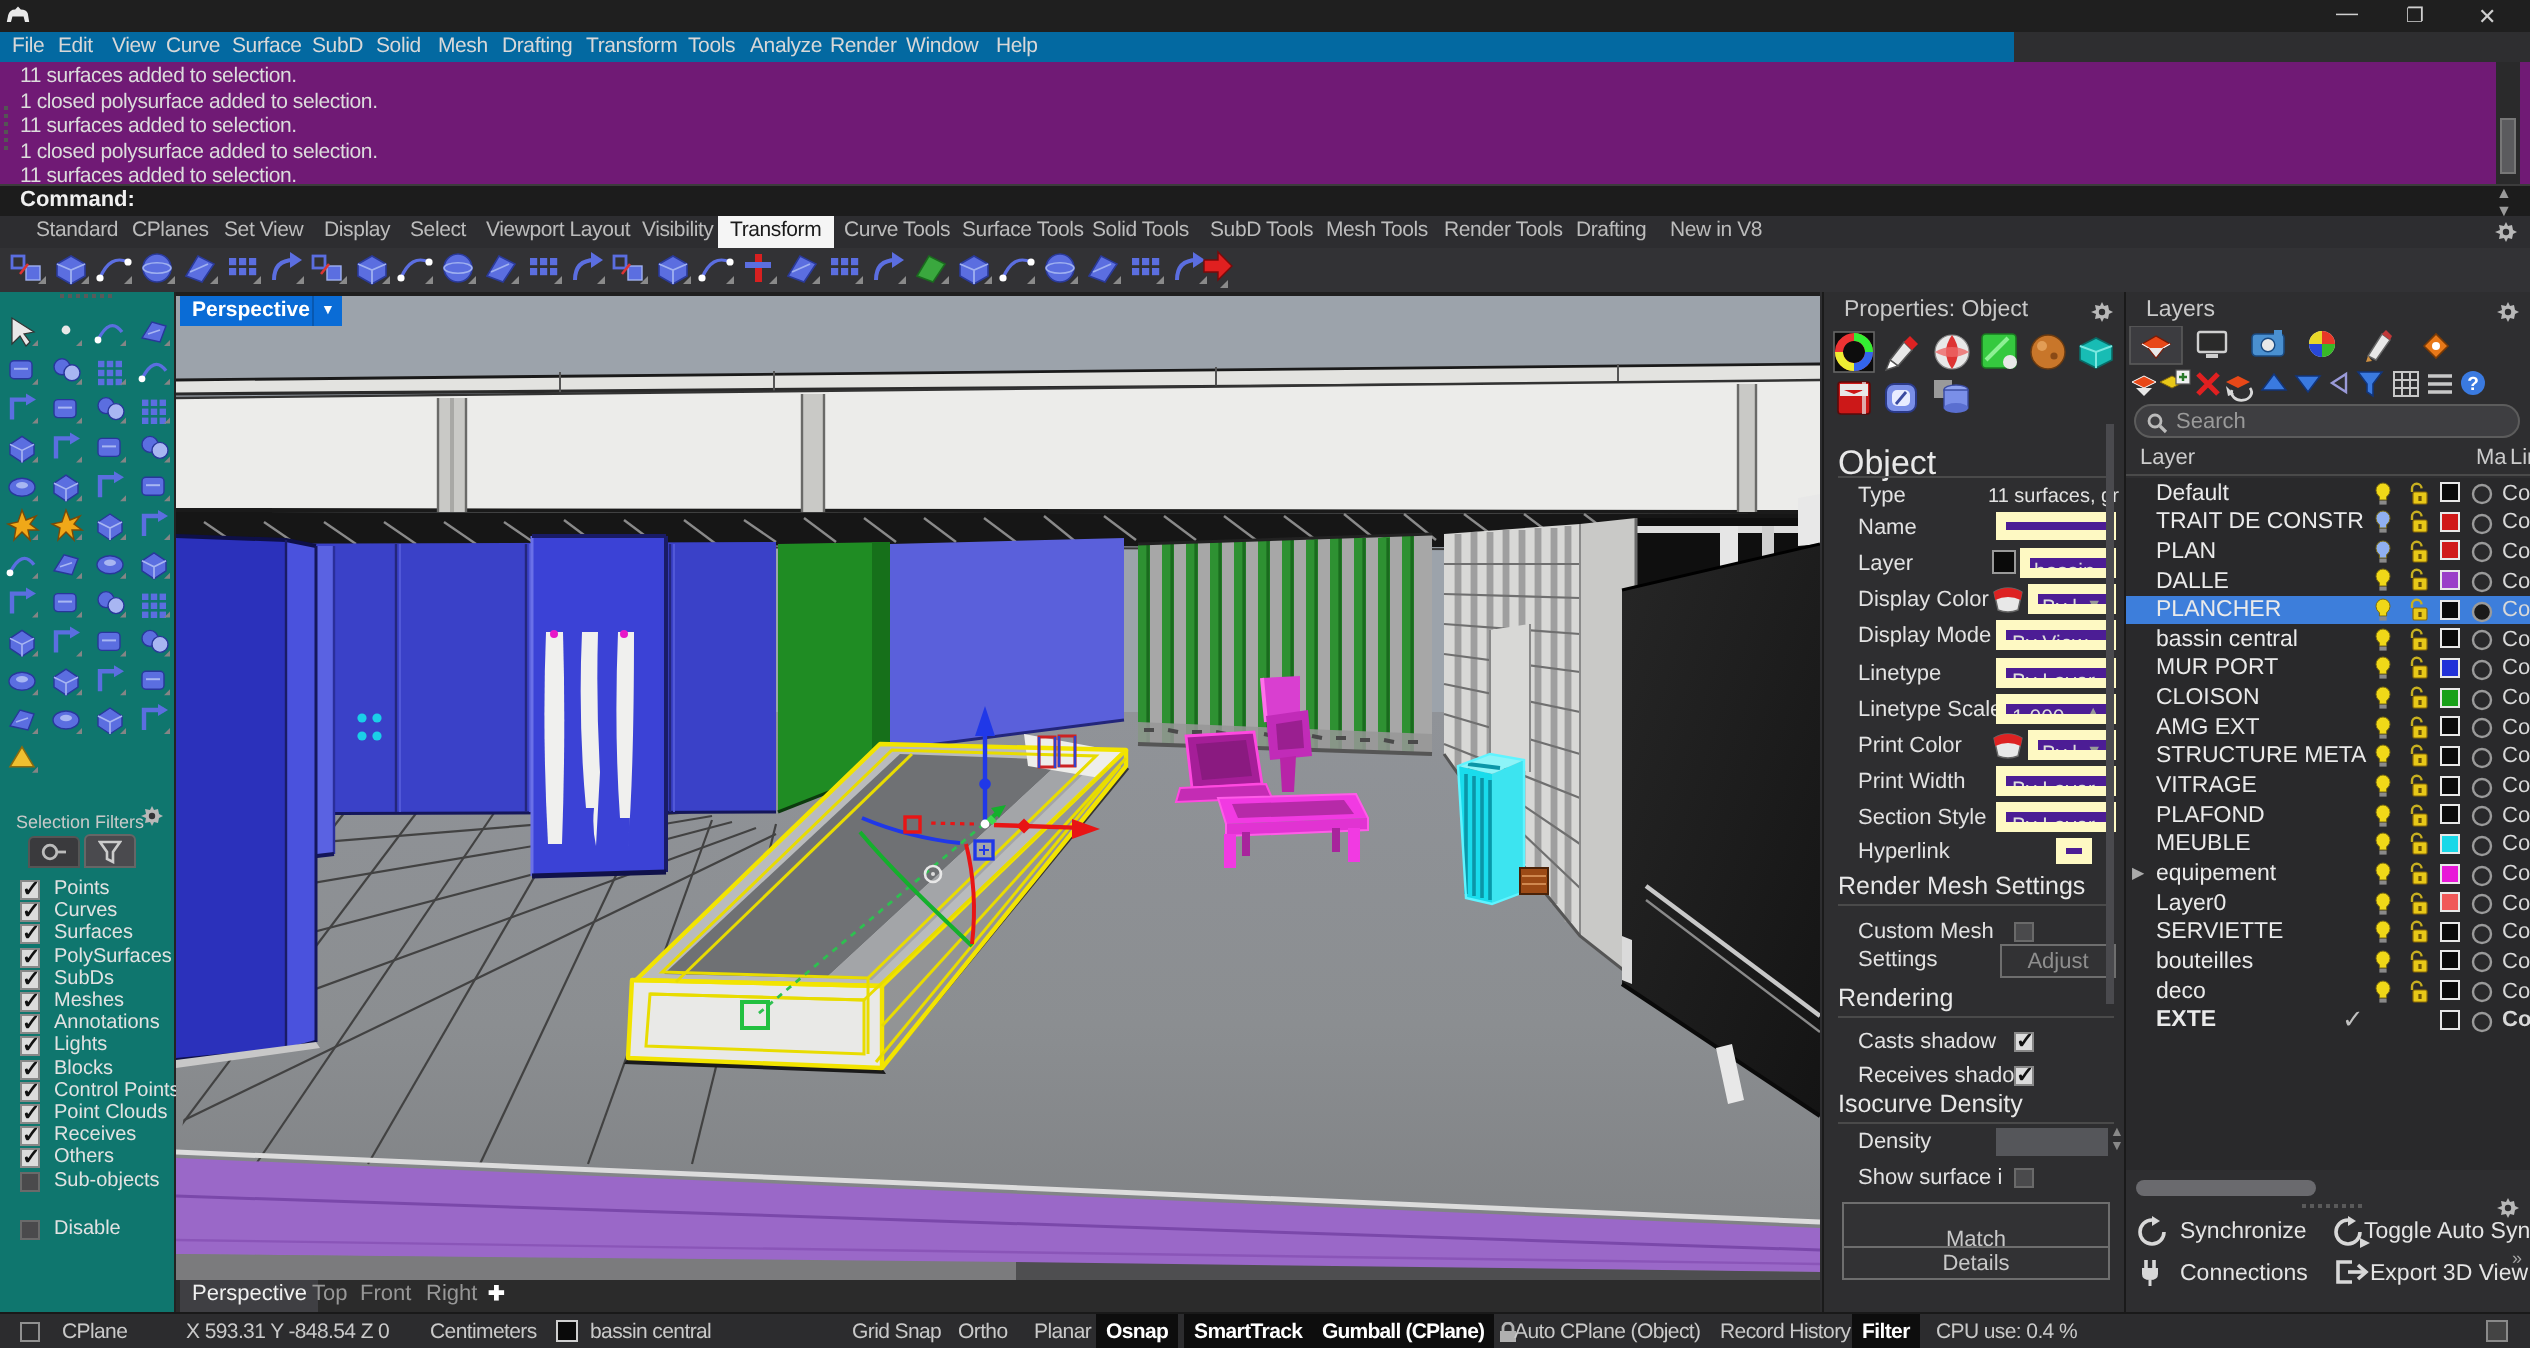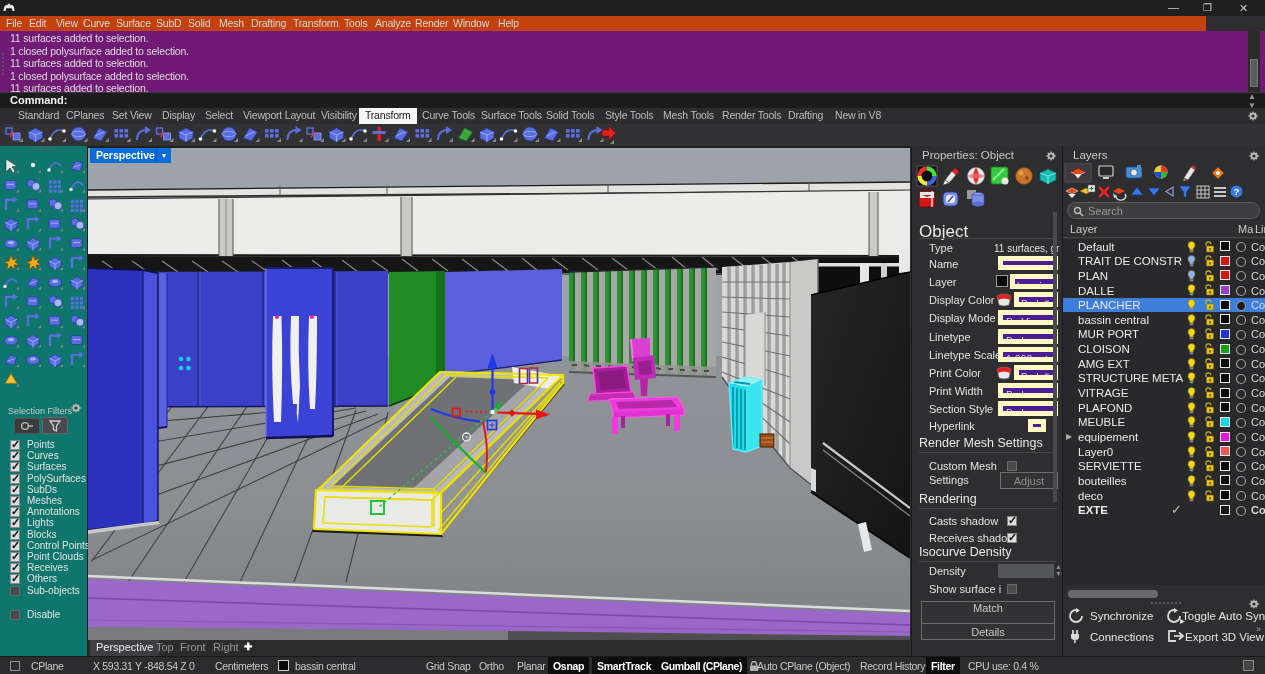--- a/index.html
+++ b/index.html
@@ -3,21 +3,21 @@
 *{margin:0;padding:0;box-sizing:border-box}
 html,body{width:1265px;height:674px;overflow:hidden;background:#2a2a2c}
 body{font-family:"Liberation Sans",sans-serif;-webkit-font-smoothing:antialiased}
 .abs{position:absolute}
 #root{position:absolute;top:0;left:0;width:1265px;height:674px;background:#2e2e30}
 
 #title{top:0;left:0;width:1265px;height:16px;background:#1f1f1f;color:#dedede;font-size:11px}
 #title .txt{left:17px;top:1px;font-size:12px;letter-spacing:-0.1px}
 .winbtn{top:3px;color:#cfcfcf;font-size:11px}
 
-#menu{top:16px;left:0;width:1206px;height:15px;background:#c2410c;color:#d8d8d8;font-size:10.5px;letter-spacing:-0.2px}
+#menu{top:16px;left:0;width:1007px;height:15px;background:#0369a1;color:#d8d8d8;font-size:10.5px;letter-spacing:-0.2px}
 #menu span{position:absolute;top:1px}
 
 #cmd{top:31px;left:0;width:1265px;height:61px;background:#701a75;color:#dcdcdc;font-size:10.5px;letter-spacing:-0.2px}
 #cmd div{position:absolute;left:10px}
 #cmdline{top:92px;left:0;width:1265px;height:16px;background:#1c1c1c;border-top:1px solid #3c3c3c;color:#f0f0f0;font-size:11px}
 
 #tabs{top:108px;left:0;width:1265px;height:16px;background:#2d2d30;color:#bcbcbc;font-size:10.5px;letter-spacing:-0.2px}
 #tabs span{position:absolute;top:1px}
 #tabs .act{background:#f5f5f5;color:#1a1a1a;padding:1px 6px;top:0px;height:16px}
 
@@ -90,21 +90,21 @@
       <span style="left:66px">CPlanes</span>
       <span style="left:112px">Set View</span>
       <span style="left:162px">Display</span>
       <span style="left:205px">Select</span>
       <span style="left:243px">Viewport Layout</span>
       <span style="left:321px">Visibility</span>
       <span class="act" style="left:359px">Transform</span>
       <span style="left:422px">Curve Tools</span>
       <span style="left:481px">Surface Tools</span>
       <span style="left:546px">Solid Tools</span>
-      <span style="left:605px">Style Tools</span>
+      <span style="left:605px">SubD Tools</span>
       <span style="left:663px">Mesh Tools</span>
       <span style="left:722px">Render Tools</span>
       <span style="left:788px">Drafting</span>
       <span style="left:835px">New in V8</span>
  <svg class="abs" style="left:1247px;top:2px" width="12" height="12" viewBox="0 0 12 12">
         <path d="M6 1 L7 3 L9 2.5 L9.5 5 L11.5 6 L9.5 7 L9 9.5 L7 9 L6 11 L5 9 L2.5 9.5 L3 7 L0.5 6 L3 5 L2.5 2.5 L5 3 Z" fill="#b8b8b8"></path>
         <circle cx="6" cy="6" r="1.6" fill="#2d2d30"></circle>
       </svg>
 </div>
 <div class="abs" id="toolbar"><svg width="1265" height="22" viewBox="0 0 1265 22">
@@ -942,21 +942,21 @@
       <div class="chk" style="left:95px;top:370px"></div>
  <div class="lbl" style="left:17px;top:386px">Receives shado</div>
       <div class="chk" style="left:95px;top:387px"></div>
  <div class="abs" style="left:7px;top:399px;color:#e8e8e8;font-size:12.5px">Isocurve Density</div>
  <div class="abs" style="left:7px;top:415px;width:138px;border-top:1px solid #4a4a4a"></div>
  <div class="lbl" style="left:17px;top:419px">Density</div>
       <div class="abs" style="left:86px;top:418px;width:56px;height:14px;background:#55565a"></div>
       <span class="abs" style="left:143px;top:417px;color:#888;font-size:7px">▲<br>▼</span>
  <div class="lbl" style="left:17px;top:437px">Show surface i</div>
       <div class="unchk" style="left:95px;top:438px"></div>
- <div class="btn" style="left:9px;top:455px;width:134px;height:28px;padding-top:0">Match</div>
+ <div class="btn" style="left:9px;top:455px;width:134px;height:28px;padding-top:12px">Match</div>
  <div class="btn" style="left:9px;top:477px;width:134px;height:17px;padding-top:2px">Details</div>
  <div class="abs" style="left:141px;top:66px;width:4px;height:290px;background:#4a4a4e"></div>
 </div>
 <div class="abs" id="layers">
  <div class="abs panhead" style="left:10px;top:3px">Layers</div>
  <svg class="abs" style="left:185px;top:4px" width="12" height="12" viewBox="0 0 12 12">
         <path d="M6 1 L7 3 L9 2.5 L9.5 5 L11.5 6 L9.5 7 L9 9.5 L7 9 L6 11 L5 9 L2.5 9.5 L3 7 L0.5 6 L3 5 L2.5 2.5 L5 3 Z" fill="#b8b8b8"></path>
         <circle cx="6" cy="6" r="1.6" fill="#2e2e30"></circle>
       </svg>
  <svg class="abs" style="left:0;top:17px" width="203" height="40" viewBox="0 0 203 40">

